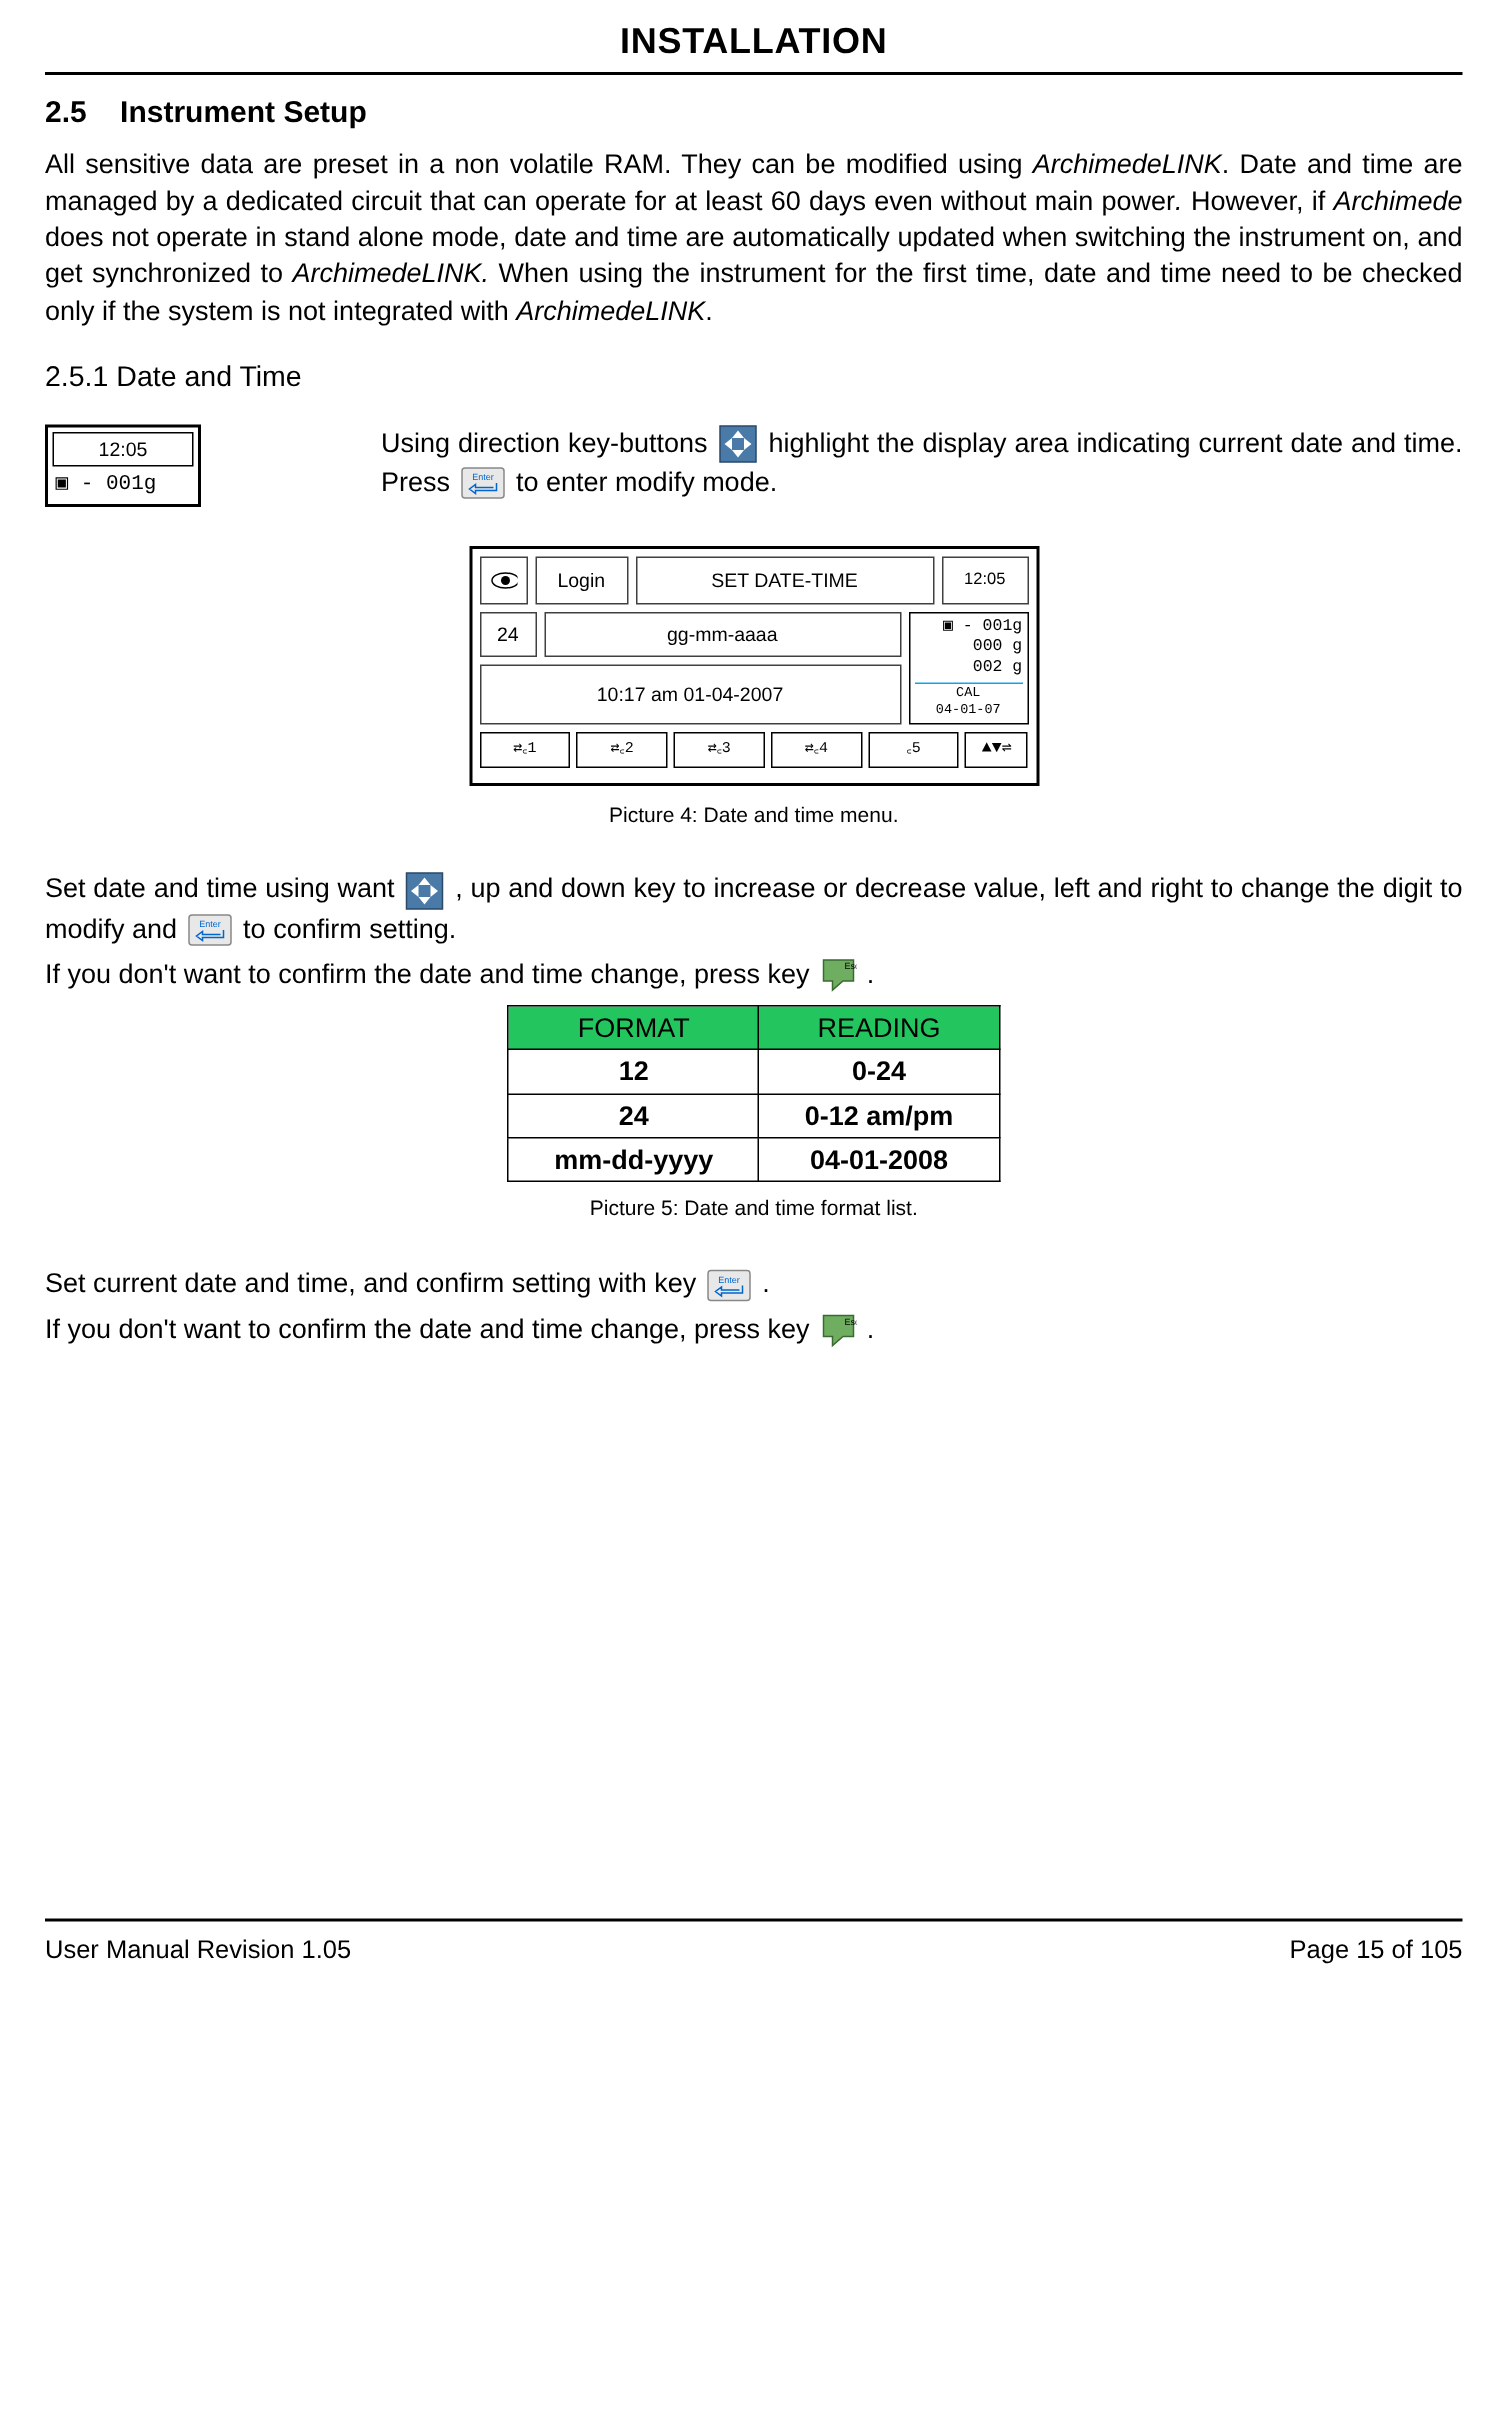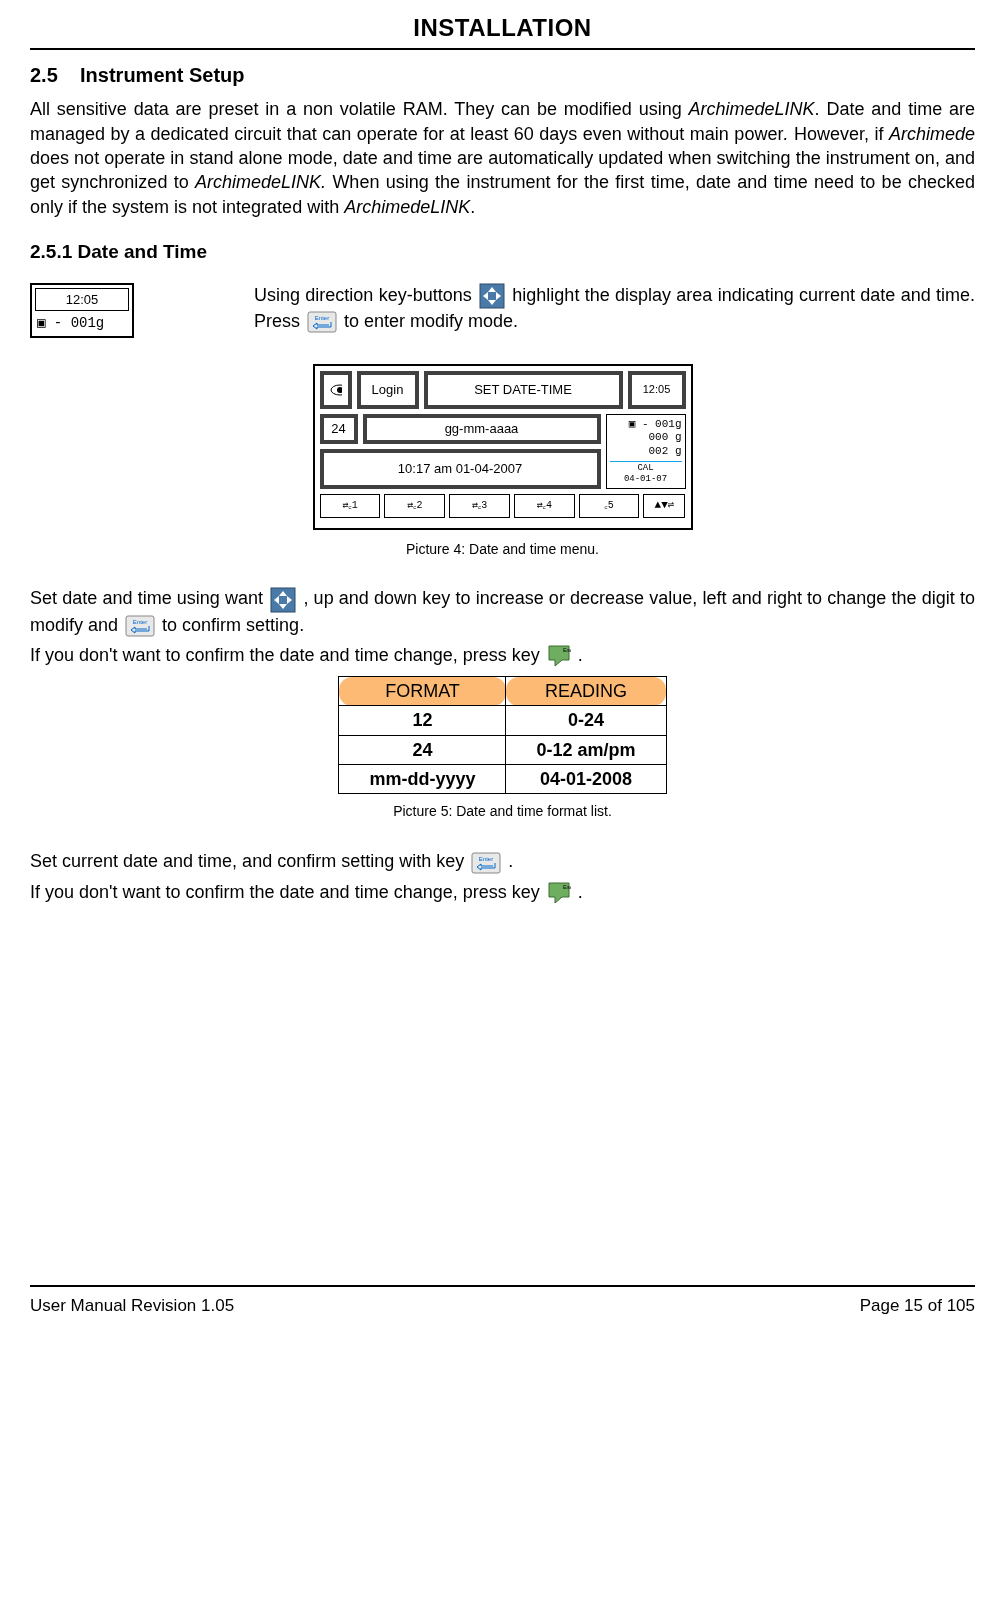--- a/index.html
+++ b/index.html
@@ -22,21 +22,21 @@
       border-bottom: 2px solid #000;
       margin-bottom: 12px;
     }
     h2.section {
       font-size: 20px;
       font-weight: bold;
       margin-bottom: 8px;
     }
     h3.subsection {
       font-size: 19px;
-      font-weight: bold;
+      font-weight: normal;
       margin: 20px 0 18px;
     }
     p.body-para {
       text-align: justify;
       margin-bottom: 6px;
     }
     .intro-row {
       display: flex;
       align-items: flex-start;
       gap: 120px;
@@ -74,21 +74,21 @@
       width: 380px;
       margin: 8px auto 10px;
       border: 2px solid #000;
       padding: 5px;
       font-family: Arial, sans-serif;
       font-size: 13px;
       background: #fff;
     }
     .lcd-row { display: flex; gap: 5px; margin-bottom: 5px; align-items: stretch; }
     .lcd-box {
-      border: 4px solid #404040;
+      border: 1px solid #404040;
       padding: 4px 6px;
       text-align: right;
       display: flex;
       align-items: center;
       justify-content: center;
       background: #fff;
     }
     .lcd-eye { width: 32px; }
     .lcd-login { width: 62px; }
     .lcd-title { flex: 1; padding: 6px 4px;}
@@ -110,23 +110,22 @@
       margin: 8px auto 6px;
       font-size: 18px;
     }
     table.format-table th, table.format-table td {
       border: 1px solid #000;
       padding: 2px 30px;
       text-align: center;
       font-weight: bold;
     }
     table.format-table th {
-      background: #fdba74;
+      background: #22c55e;
       font-weight: normal;
-      border-radius: 13px;
     }
     .footer {
       border-top: 2px solid #000;
       margin-top: 380px;
       padding-top: 8px;
       display: flex;
       justify-content: space-between;
       font-size: 17px;
     }
     em.it { font-style: italic; }

